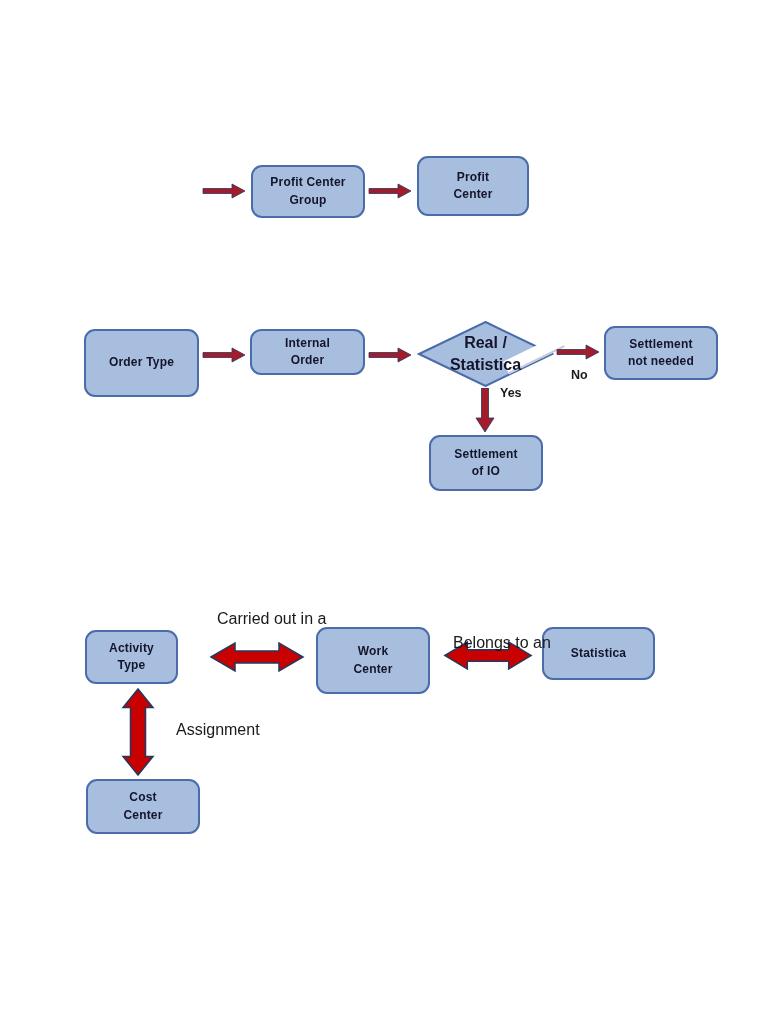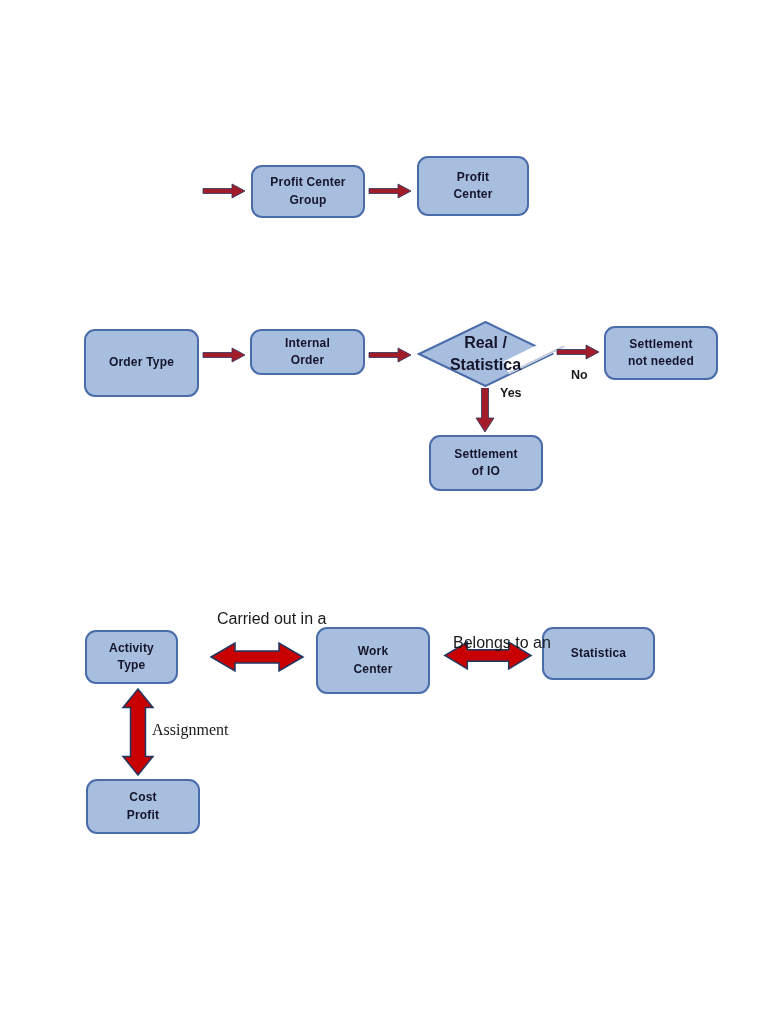--- a/index.html
+++ b/index.html
@@ -74,21 +74,21 @@
   #a5 { left: 556px; top: 344px; width: 44px; height: 16px; }
   #a6 { left: 475px; top: 388px; width: 20px; height: 45px; }
   #d1 { left: 209px; top: 640px; width: 96px; height: 34px; }
   #d2 { left: 443px; top: 639px; width: 90px; height: 33px; }
   #d3 { left: 120px; top: 688px; width: 36px; height: 88px; }
   
   #l-no         { left: 571px; top: 368px; }
   #l-yes        { left: 500px; top: 386px; }
   #l-carried    { left: 217px; top: 610px; }
   #l-belongs    { left: 453px; top: 608px; margin-top: 26px; }
-  #l-assignment { left: 152px; top: 721px; font-family: Liberation Serif, serif; }
+  #l-assignment { left: 176px; top: 721px; }
 </style>
 </head>
 <body>
 
 <div class="canvas">
 
   <div class="svgwrap" id="a1">
     <svg viewBox="0 0 44 16" preserveAspectRatio="none">
         <polygon class="arrow-single" points="1,5.5 30,5.5 30,1 43,8 30,15 30,10.5 1,10.5"></polygon>
       </svg>
@@ -163,15 +163,15 @@
   </div>
   <div class="node" id="n-operation">Statistica</div>
 
   <div class="svgwrap" id="d3">
     <svg viewBox="0 0 36 90" preserveAspectRatio="none">
         <polygon class="arrow-double" points="18,1 33,20 25.5,20 25.5,70 33,70 18,89 3,70 10.5,70 10.5,20 3,20"></polygon>
       </svg>
   </div>
   <span class="edge-label" id="l-assignment">Assignment</span>
   <div class="node" id="n-cost">Cost
-Profit</div>
+Center</div>
 
 </div>
 
 </body></html>

